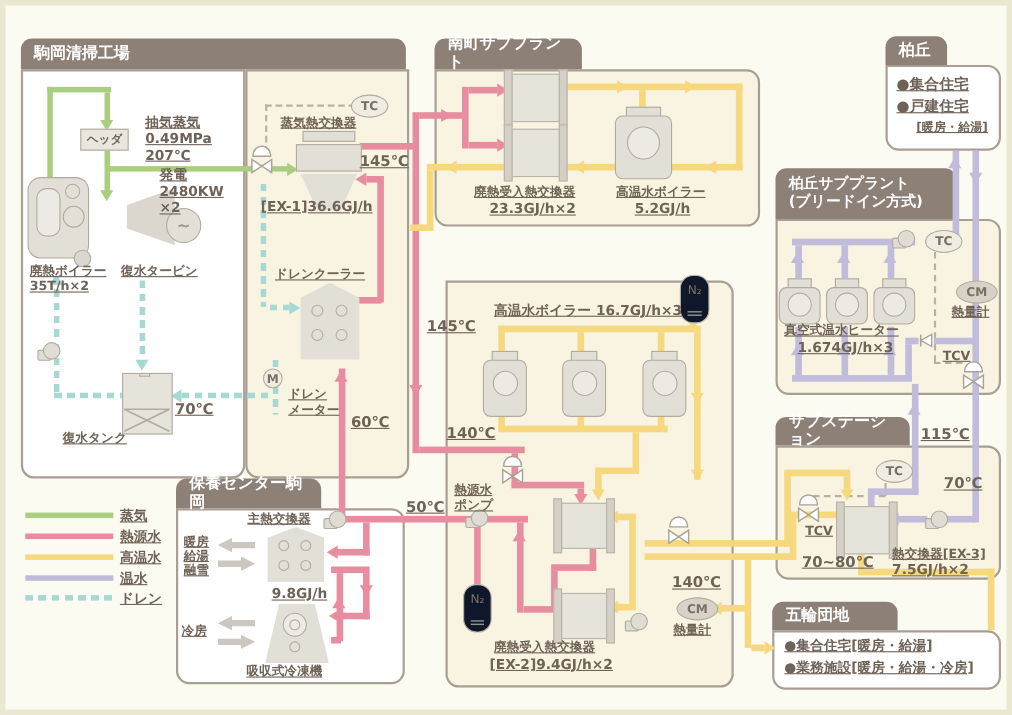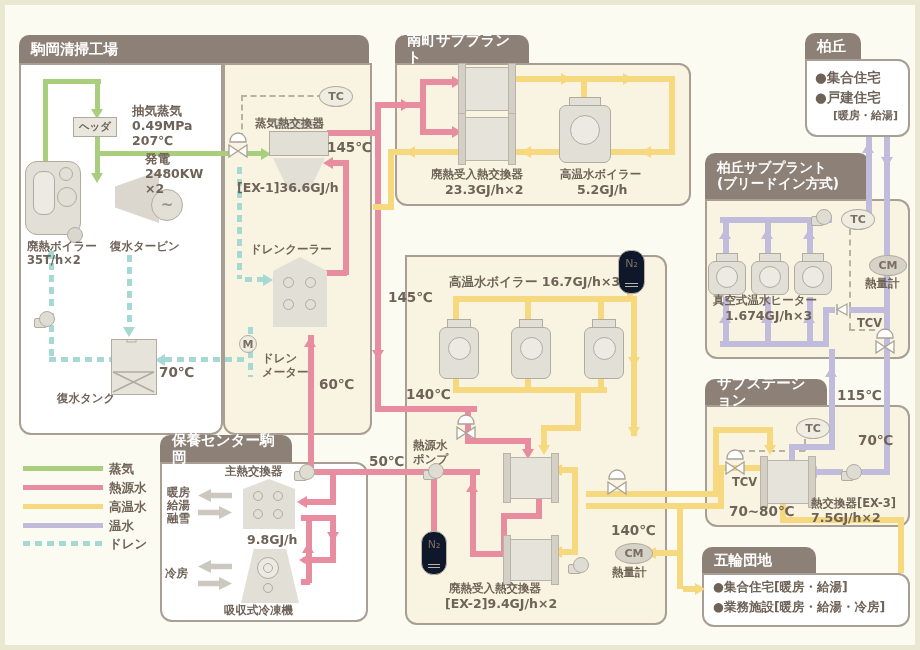--- a/index.html
+++ b/index.html
@@ -9,21 +9,21 @@
   .panel.white{background:#fff;}
   .pipe{position:absolute;z-index:10;}
   .gn{background:#a9cf7e}.pk{background:#e88da0}.yl{background:#f6d87e}.lv{background:#c1bbdc}
   .dash-h{position:absolute;z-index:10;height:5px;background:repeating-linear-gradient(90deg,#a6d8d4 0 7px,rgba(0,0,0,0) 7px 12px);}
   .dash-v{position:absolute;z-index:10;width:5px;background:repeating-linear-gradient(180deg,#a6d8d4 0 7px,rgba(0,0,0,0) 7px 12px);}
   .ar{position:absolute;width:0;height:0;border:6px solid transparent;z-index:11;}
   .ar.r{border-left-width:10px;border-right-width:0;border-left-color:var(--c);}
   .ar.l{border-right-width:10px;border-left-width:0;border-right-color:var(--c);}
   .ar.u{border-bottom-width:10px;border-top-width:0;border-bottom-color:var(--c);}
   .ar.d{border-top-width:10px;border-bottom-width:0;border-top-color:var(--c);}
-  .t{position:absolute;font-weight:bold;color:#6f6257;font-size:11.5px;line-height:1.2;white-space:nowrap;z-index:20;}
+  .t{position:absolute;font-weight:bold;color:#6f6257;font-size:11.5px;line-height:1.2;white-space:nowrap;z-index:20;text-decoration:underline;}
   .temp{font-size:13.5px;}
   .sm{font-size:11px;}
   .md{font-size:12.5px;}
   .badge{position:absolute;border-radius:50%;background:#efece2;border:1.5px solid #b3aba0;color:#7b6f64;font-weight:bold;font-size:11px;display:flex;align-items:center;justify-content:center;z-index:21;box-sizing:border-box;}
   .badge.cmb{background:#d6d2c8;text-align:center;}
   .hx{position:absolute;background:#e6e3da;border:1.5px solid #b9b3a8;z-index:15;box-sizing:border-box;}
   .hx:before,.hx:after{content:"";position:absolute;top:-5px;bottom:-5px;width:6px;background:#d5d0c5;border:1.5px solid #b9b3a8;}
   .hx:before{left:-8px}.hx:after{right:-8px}
   .shape{position:absolute;background:#e2dfd6;z-index:15;box-sizing:border-box;}
   .pent{clip-path:polygon(50% 0,100% 20%,100% 100%,0 100%,0 20%);}
@@ -156,21 +156,21 @@
   <div class="badge" style="left:314px;top:81px;width:34px;height:21px;border-radius:50%">
       <span>TC</span>
     </div>
   <div class="valve" style="left:221px;top:126px">
     <svg width="24" height="27" viewBox="0 0 24 27">
         <path d="M4 10 A 8 8 0 0 1 20 10 L20 11 L4 11 Z" fill="#fff" stroke="#a9a296" stroke-width="1.3"></path>
         <path d="M3 14 L12 20 L3 26 Z" fill="#fff" stroke="#a9a296" stroke-width="1.3"></path>
         <path d="M21 14 L12 20 L21 26 Z" fill="#fff" stroke="#a9a296" stroke-width="1.3"></path>
       </svg>
   </div>
-  <div class="t" style="left:250px;top:112px">蒸気熱交換器</div>
+  <div class="t" style="left:250px;top:100px">蒸気熱交換器</div>
   <div>
     <div class="shape" style="left:270px;top:114px;width:48px;height:10px;border:1.5px solid #b2aba0"></div>
     <div class="shape" style="left:264px;top:126px;width:60px;height:25px;border:1.5px solid #b2aba0"></div>
     <div class="shape" style="left:268px;top:153px;width:52px;height:33px;clip-path:polygon(0 0,100% 0,70% 100%,30% 100%)"></div>
   </div>
   <div class="t temp" style="left:322px;top:134px">145℃</div>
   <div class="t md" style="left:232px;top:175px">[EX-1]36.6GJ/h</div>
   <div class="t" style="left:245px;top:238px">ドレンクーラー</div>
   <div>
     <div class="shape pent" style="left:268px;top:252px;width:54px;height:70px"></div>

